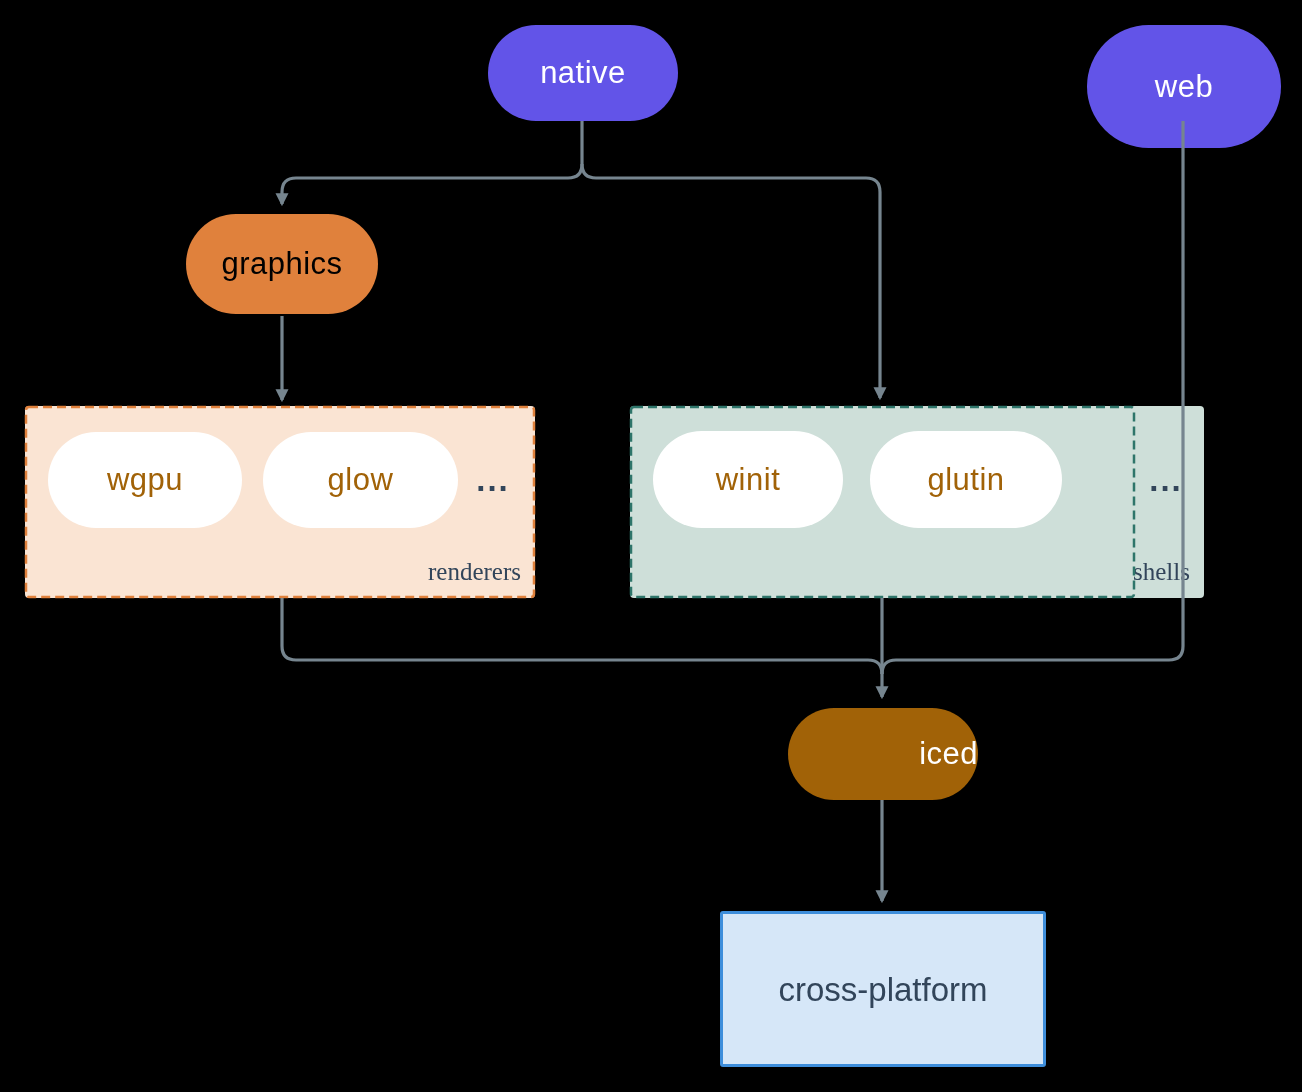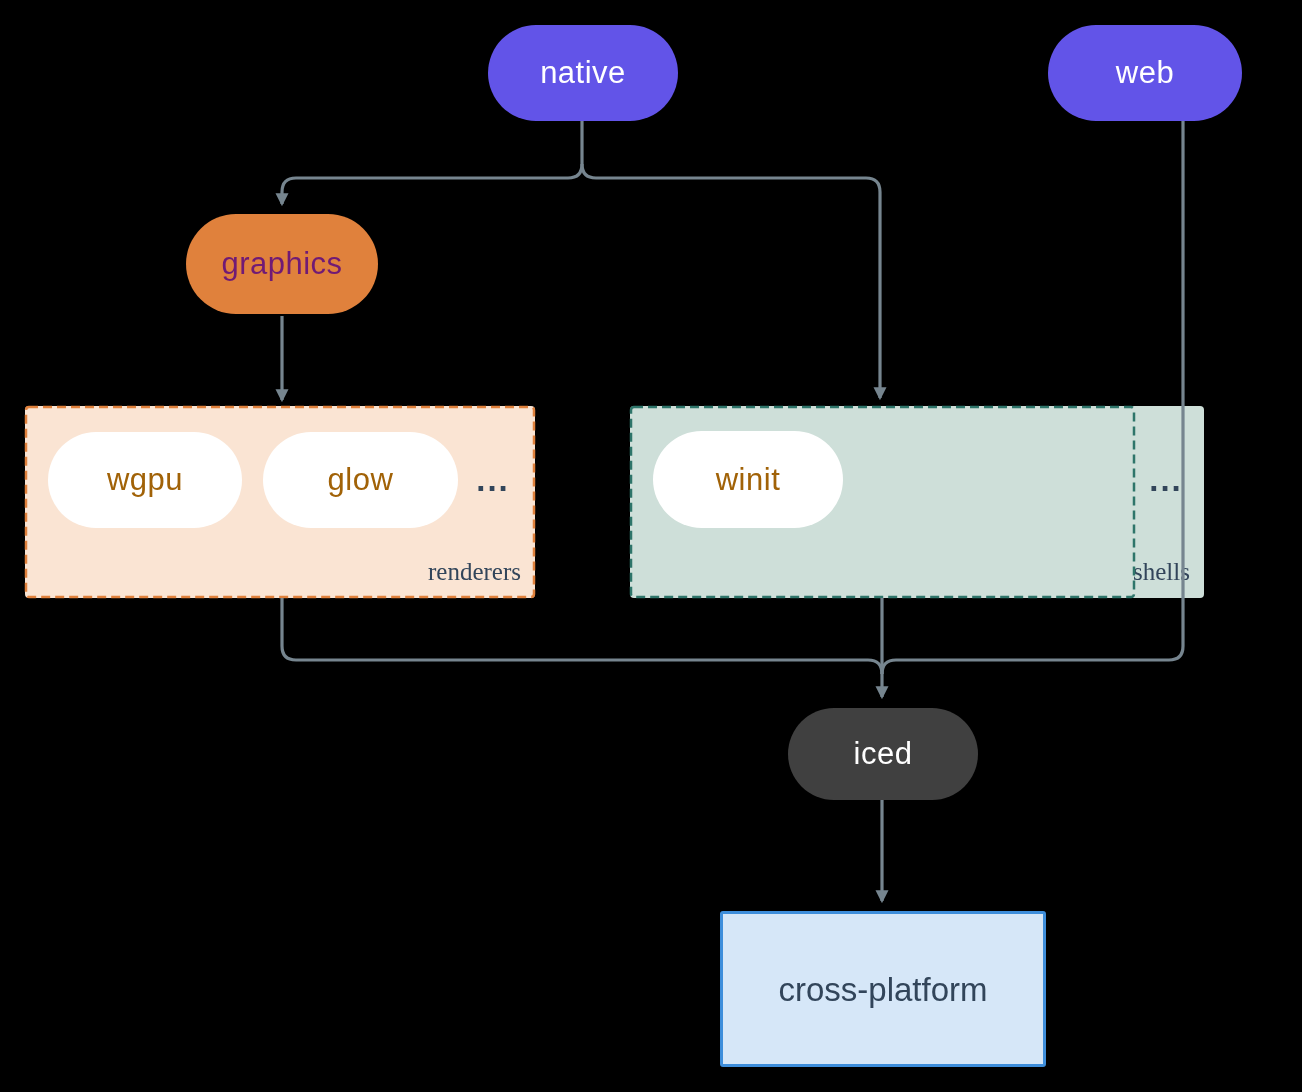--- a/index.html
+++ b/index.html
@@ -18,22 +18,22 @@
   }
   .pill{
     position:absolute;
     display:flex;align-items:center;justify-content:center;
     border-radius:999px;
     font-size:31px;
     letter-spacing:.5px;
     z-index:2;
   }
   .pill.purple{background:#6254E8;color:#FFFFFF;}
-  .pill.orange{background:#E0813C;color:#701a75;}
-  .pill.blue{background:#404040;color:#FFFFFF;}
+  .pill.orange{background:#E0813C;color:#000000;}
+  .pill.blue{background:#a16207;color:#FFFFFF;justify-content:flex-end;}
   .pill.white{background:#FFFFFF;color:#a16207;}
   .group{
     position:absolute;
     border-radius:4px;
     z-index:1;
   }
   .group.renderers{background:#FAE4D3;}
   .group.shells{background:#CEDFD9;}
   .glabel{
     position:absolute;right:14px;bottom:12px;
@@ -58,21 +58,21 @@
 </style>
 </head>
 <body>
 
 <div class="canvas">
 
   <div class="pill purple" style="left:488px;top:25px;width:190px;height:96px">
     <span>native</span>
   </div>
 
-  <div class="pill purple" style="left:1048px;top:25px;width:194px;height:96px">
+  <div class="pill purple" style="left:1087px;top:25px;width:194px;height:123px">
     <span>web</span>
   </div>
 
   <div class="pill orange" style="left:186px;top:214px;width:192px;height:100px">
     <span>graphics</span>
   </div>
 
   <div class="group renderers" style="left:25px;top:406px;width:510px;height:192px">
     <div class="pill white" style="left:23px;top:26px;width:194px;height:96px">
       <span>wgpu</span>
@@ -80,20 +80,23 @@
     <div class="pill white" style="left:238px;top:26px;width:195px;height:96px">
       <span>glow</span>
     </div>
     <div class="ellipsis" style="right:12px">...</div>
     <div class="glabel">renderers</div>
   </div>
 
   <div class="group shells" style="left:630px;top:406px;width:574px;height:192px">
     <div class="pill white" style="left:23px;top:25px;width:190px;height:97px">
       <span>winit</span>
+    </div>
+    <div class="pill white" style="left:240px;top:25px;width:192px;height:97px">
+      <span>glutin</span>
     </div>
     <div class="ellipsis" style="right:8px">...</div>
     <div class="glabel">shells</div>
   </div>
 
   <div class="pill blue" style="left:788px;top:708px;width:190px;height:92px">
     <span>iced</span>
   </div>
 
   <div class="appbox">

